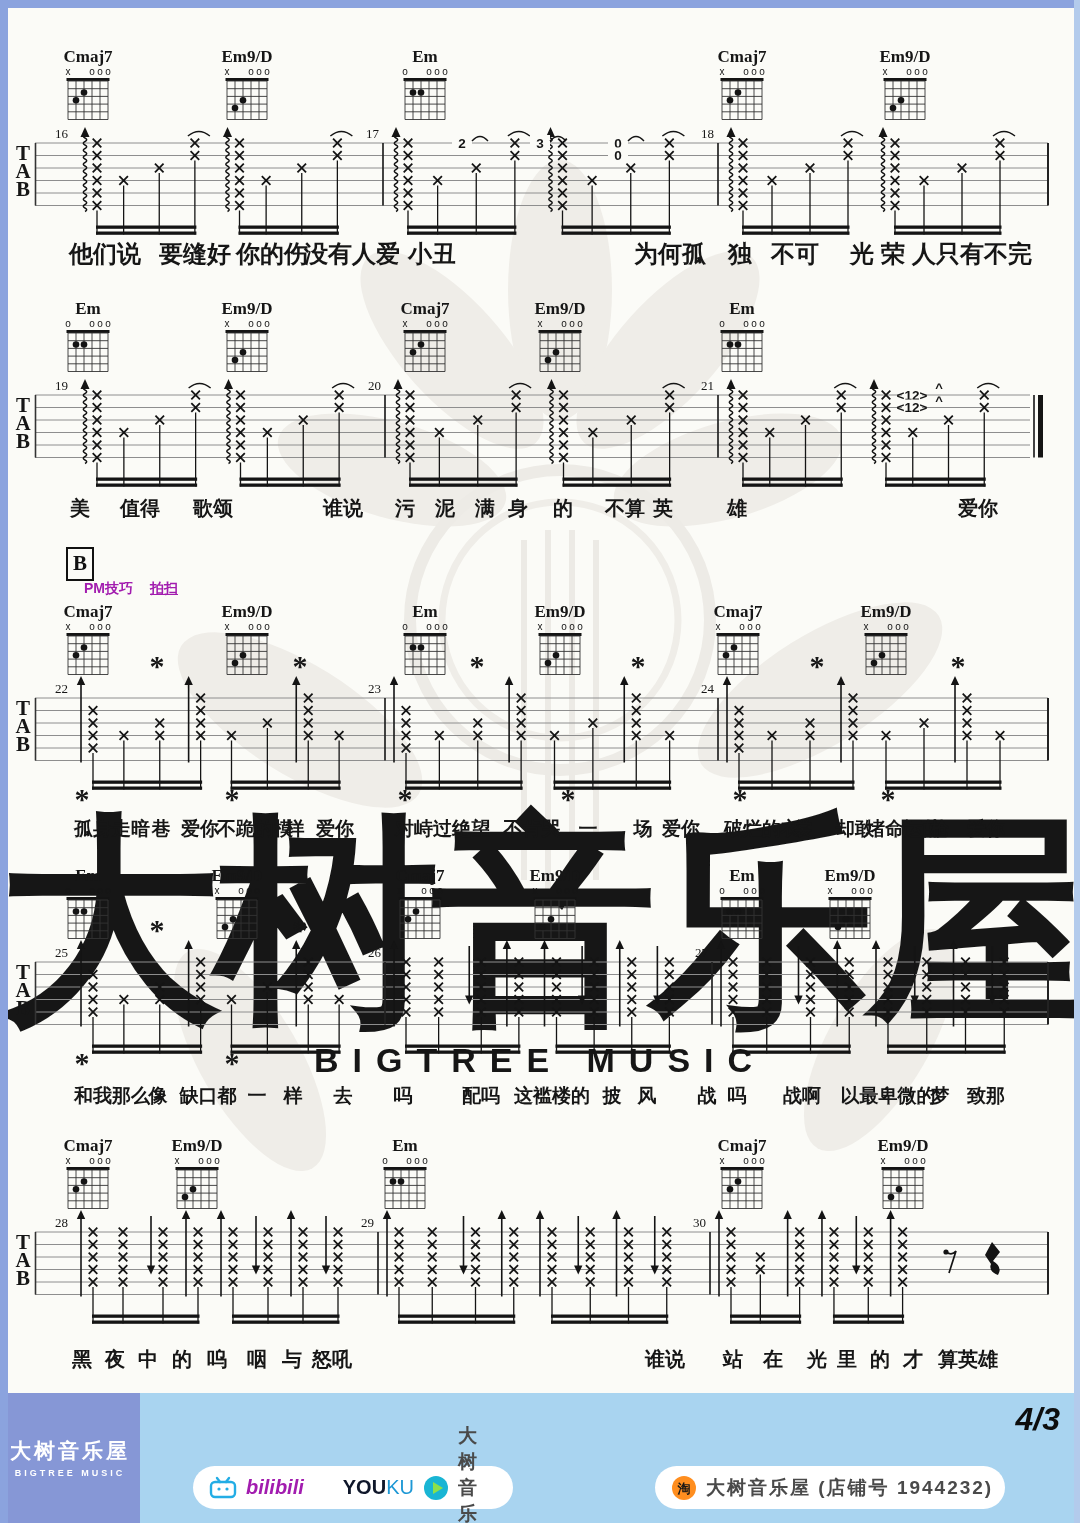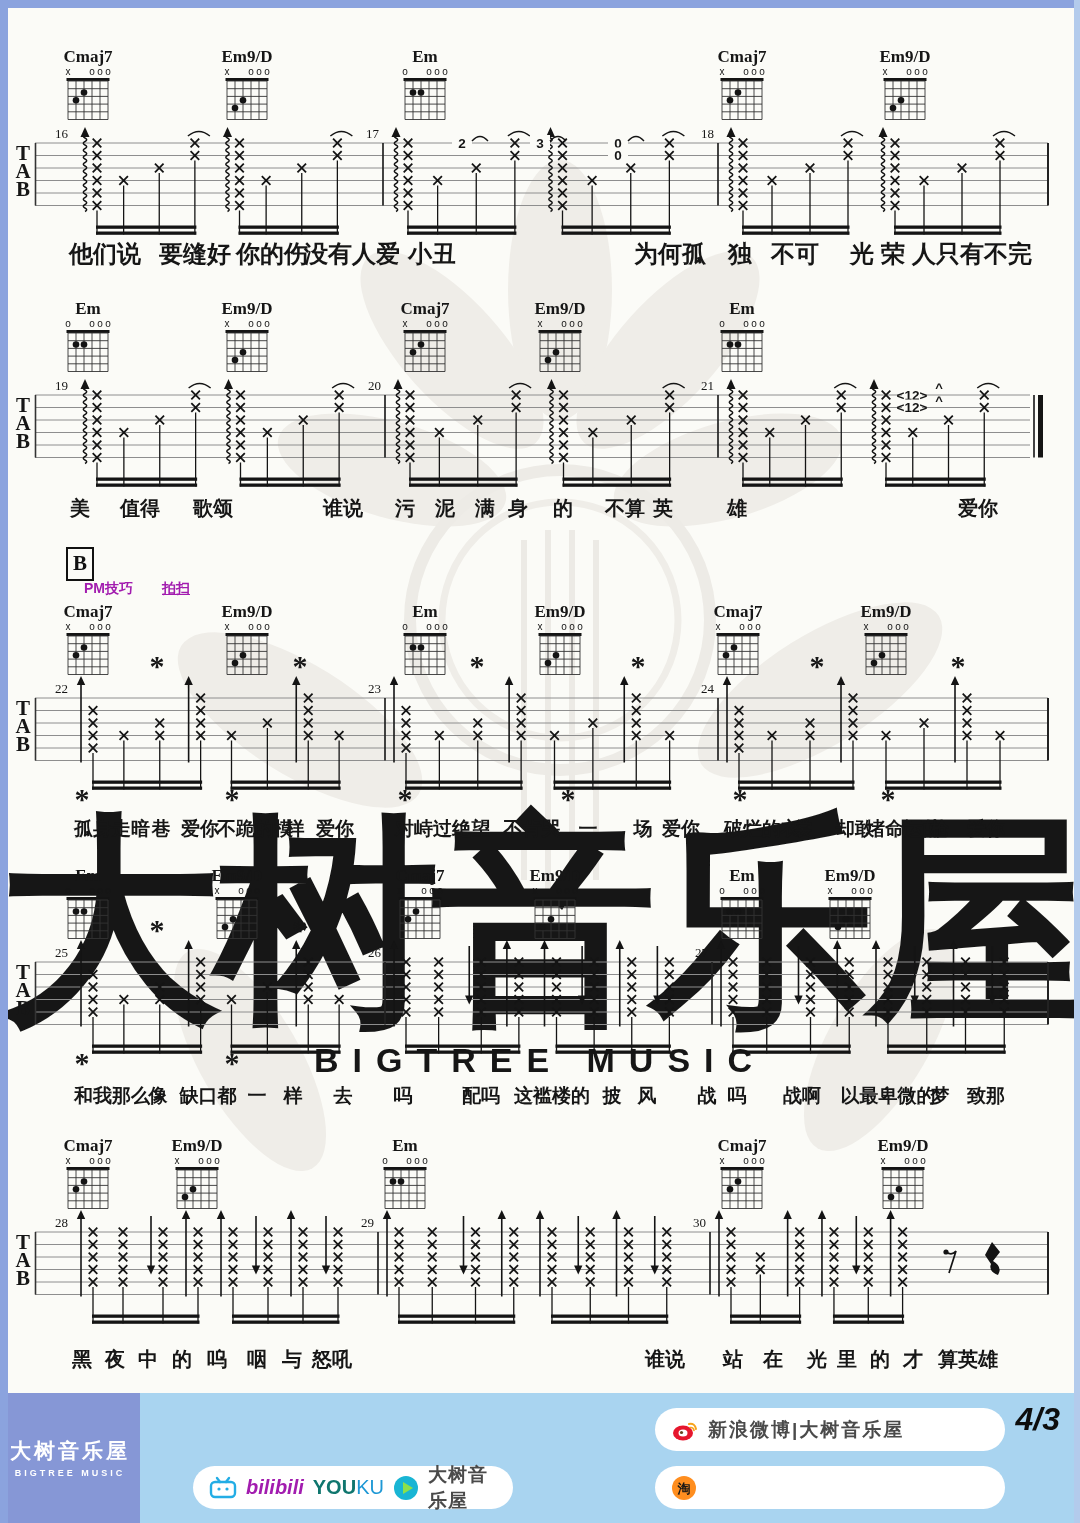--- a/index.html
+++ b/index.html
@@ -6,34 +6,34 @@
   .page{position:relative;width:1080px;height:1523px;background:#fbfbf7;overflow:hidden;
         font-family:"Liberation Sans",sans-serif;}
   .edge{position:absolute;background:#8ba3de;}
   .edge.top{left:0;top:0;width:1080px;height:8px;}
   .edge.left{left:0;top:0;width:8px;height:1523px;}
   .edge.right{right:0;top:0;width:6px;height:1523px;background:#b3cbec;}
   svg text{fill:#161616;}
   .bbox{position:absolute;left:66px;top:547px;width:24px;height:30px;border:2px solid #111;
         font:bold 21px "Liberation Serif",serif;color:#111;text-align:center;line-height:28px;background:#fbfbf7;}
   .pmlab{position:absolute;font:600 14px "Liberation Sans",sans-serif;color:#a21caf;top:580px;}
-  .pm1{left:84px;} .pm2{left:162px;text-decoration:underline;}
+  .pm1{left:84px;} .pm2{left:150px;text-decoration:underline;}
   .footer{position:absolute;left:0;bottom:0;width:1080px;height:130px;background:#a9d4f0;}
   .brand{position:absolute;left:0;top:0;width:140px;height:130px;background:#8697d6;color:#fff;text-align:center;}
   .brand .cn{margin-top:44px;font-size:21px;font-weight:bold;letter-spacing:3px;}
   .brand .en{font-size:9px;font-weight:bold;letter-spacing:3px;margin-top:3px;}
   .pill{position:absolute;height:43px;background:#fff;border-radius:22px;display:flex;align-items:center;
         padding:0 16px;box-sizing:border-box;gap:9px;}
   .pill .txt{font-size:19px;font-weight:600;color:#4a4a4a;letter-spacing:2px;white-space:nowrap;}
   .p-wechat{left:193px;top:15px;width:320px;}
   .p-video {left:193px;top:73px;width:320px;}
   .p-weibo {left:655px;top:15px;width:350px;}
   .p-shop  {left:655px;top:73px;width:350px;}
   .bili-t{font-size:20px;font-weight:bold;color:#a21caf;font-style:italic;letter-spacing:0;}
-  .yk-a{font-size:20px;font-weight:bold;color:#0f766e;letter-spacing:0;}
+  .yk-a{font-size:20px;font-weight:bold;color:#0f172a;letter-spacing:0;margin-left:30px;}
   .yk-b{font-size:20px;font-weight:normal;color:#1e98d5;letter-spacing:0;}
   .vid-name{font-size:19px;font-weight:600;color:#4a4a4a;letter-spacing:1px;}
   .pageno{position:absolute;right:20px;top:8px;font:bold italic 32px "Liberation Sans",sans-serif;color:#0d0d0d;}
   .icon{flex:0 0 auto;}
 </style>
 </head>
 <body>
 
 <div class="page">
 
@@ -1565,36 +1565,27 @@
       </svg>
       <span class="bili-t">bilibili</span>
       <span><span class="yk-a">YOU</span><span class="yk-b">KU</span></span>
       <svg class="icon" width="26" height="26" viewBox="0 0 26 26">
         <circle cx="13" cy="13" r="12" fill="#19b5d4"></circle>
         <path d="M10 7 L20 13 L10 19 Z" fill="#8ce04a"></path>
       </svg>
       <span class="vid-name">大树音乐屋</span>
     </div>
 
-    <div class="pill p-weibo">
-      <svg class="icon" width="28" height="26" viewBox="0 0 28 26">
-        <ellipse cx="12" cy="16" rx="10" ry="7.5" fill="#e6162d"></ellipse>
-        <ellipse cx="12" cy="16" rx="4.5" ry="3.5" fill="#fff"></ellipse>
-        <circle cx="10.5" cy="15.5" r="1.6" fill="#642"></circle>
-        <path d="M18 7 q6 -1 7 5" fill="none" stroke="#f7a31b" stroke-width="2" stroke-linecap="round"></path>
-        <path d="M19 10.5 q3.5 -0.5 4 3" fill="none" stroke="#f7a31b" stroke-width="1.6" stroke-linecap="round"></path>
-      </svg>
-      <span class="txt">新浪微博|大树音乐屋</span>
-    </div>
 
     <div class="pill p-shop">
       <svg class="icon" width="26" height="26" viewBox="0 0 26 26">
         <circle cx="13" cy="13" r="12" fill="#ff8e1f"></circle>
         <text x="13" y="18" text-anchor="middle" font-size="13" font-weight="bold" fill="#fff" font-family="'Liberation Sans',sans-serif">淘</text>
       </svg>
+      <span class="txt">大树音乐屋 (店铺号 1944232)</span>
     </div>
 
     <div class="pageno">4/3</div>
   </div>
 
   <div class="edge top"></div>
   <div class="edge left"></div>
   <div class="edge right"></div>
 </div>
 

